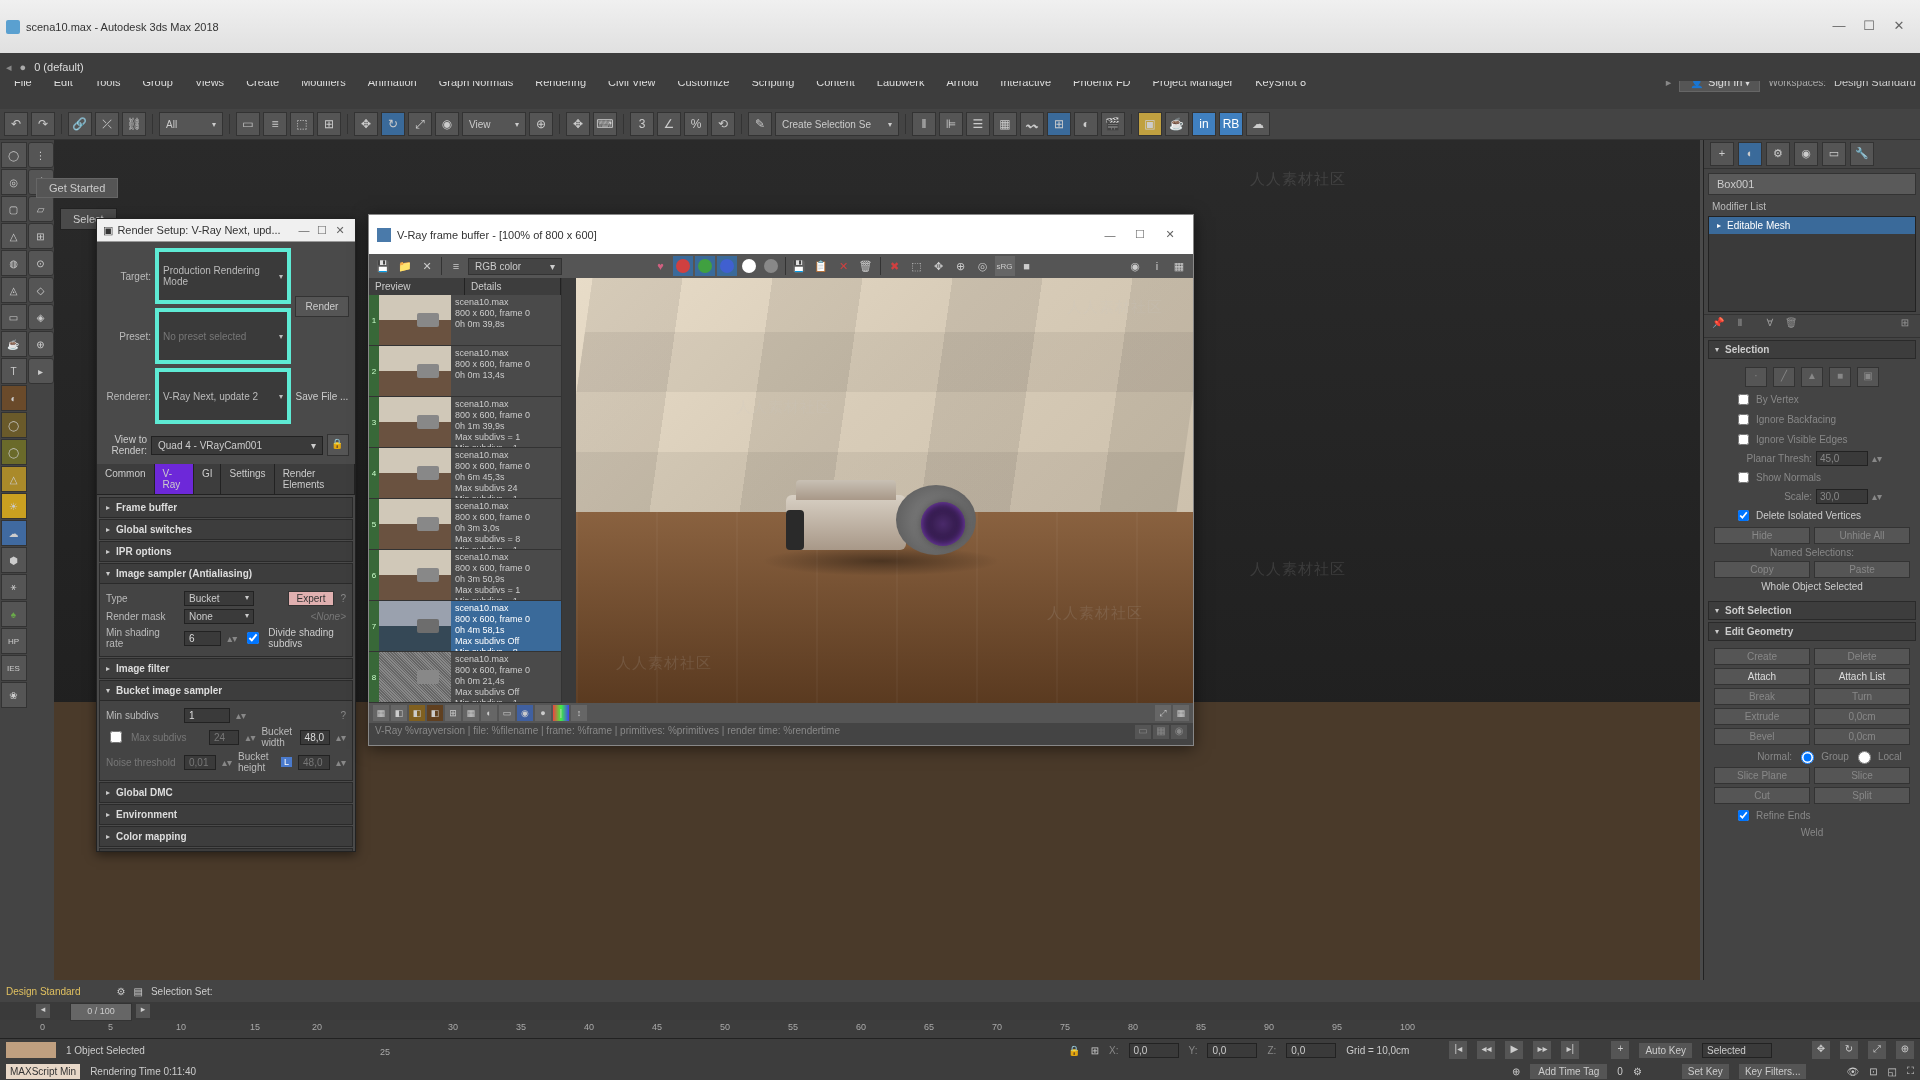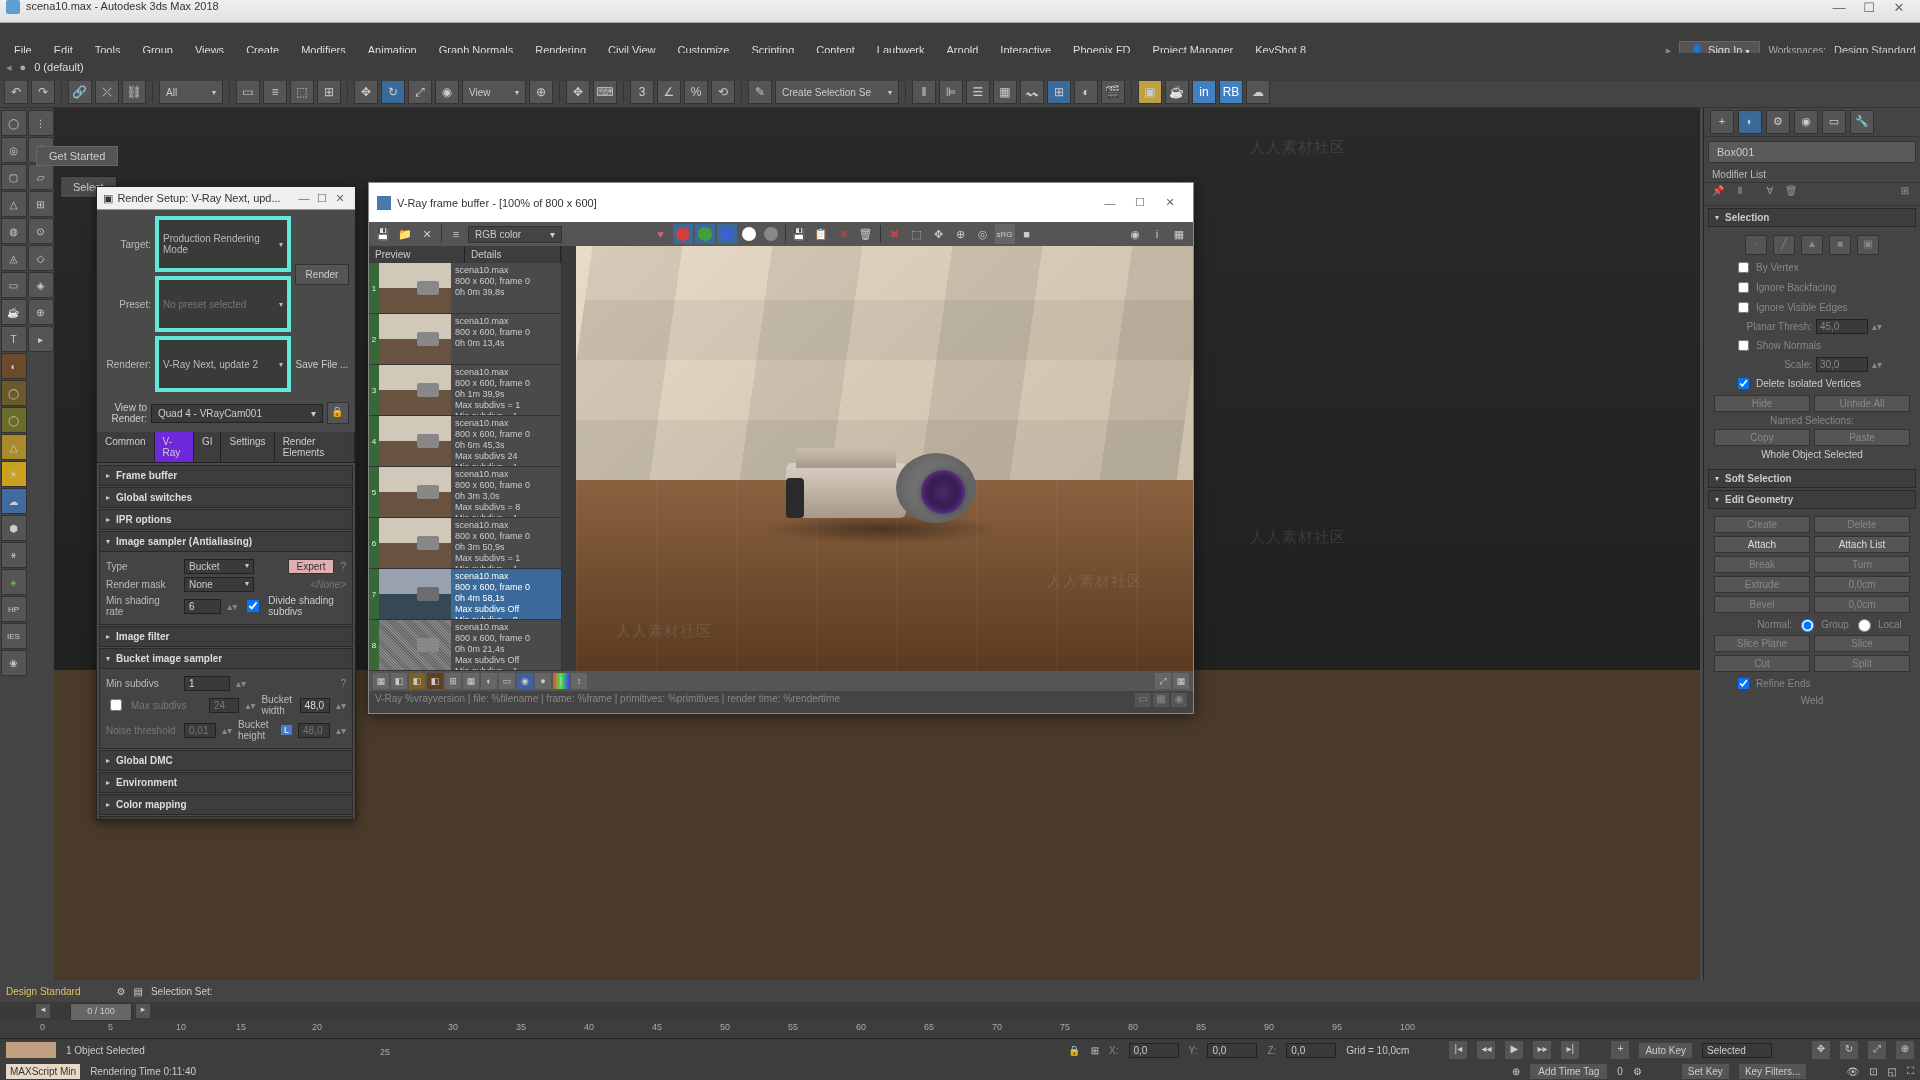--- a/index.html
+++ b/index.html
@@ -1,16 +1,16 @@
 <!DOCTYPE html>
 <html><head>
 <meta charset="utf-8">
 <style>
 html,body{margin:0;padding:0;width:1920px;height:1080px;background:#4a4a4a;font-family:"Segoe UI",Tahoma,sans-serif;font-size:11px;color:#ccc;overflow:hidden;user-select:none}
-.titlebar{height:22px;background:linear-gradient(#f0f0f0,#e0e0e0);display:flex;align-items:flex-start;padding:0 6px;border-bottom:1px solid #aaa;color:#333}
+.titlebar{height:22px;background:linear-gradient(#f0f0f0,#e0e0e0);display:flex;align-items:center;padding:16px 6px;border-bottom:1px solid #aaa;color:#333}
 .titlebar .t-icon{width:14px;height:14px;background:#5aa0d0;margin-right:6px;border-radius:2px}
 .titlebar .spacer{flex:1}
 .titlebar .winbtn{width:30px;height:18px;text-align:center;color:#666;font-size:13px;line-height:16px}
 .menubar{height:22px;background:#3d3d3d;display:flex;align-items:center;padding:16px 4px;gap:2px}
 .menubar .mitem{padding:3px 10px;color:#ddd;font-size:11px}
 .menubar .right{margin-left:auto;display:flex;align-items:center;gap:8px}
 .menubar .signin{background:#555;padding:2px 10px;border:1px solid #666;color:#ddd}
 .menubar .wslabel{color:#aaa;font-size:10px}
 .toolbar1{height:30px;background:#444;display:flex;align-items:center;padding:0 4px;gap:3px;border-bottom:1px solid #333}
 .tbtn{width:22px;height:22px;background:#555;border:1px solid #333;display:flex;align-items:center;justify-content:center;color:#ccc;font-size:12px}
@@ -598,20 +598,25 @@
     <div class="rp-iconrow">
       <div class="ib">+</div>
       <div class="ib" style="background:#3a6a9a">◐</div>
       <div class="ib">⚙</div>
       <div class="ib">◉</div>
       <div class="ib">▭</div>
       <div class="ib">🔧</div>
     </div>
     <div class="rp-name">Box001</div>
     <div class="rp-label" style="display:flex;justify-content:space-between">Modifier List</div>
+    <div class="rp-modbox">
+      <div class="moditem">
+          <span>Editable Mesh</span>
+        </div>
+    </div>
     <div class="rp-iconrow2">
       <div class="ib2">📌</div>
       <div class="ib2">Ⅱ</div>
       <div style="width:6px"></div>
       <div class="ib2">∀</div>
       <div class="ib2">🗑</div>
       <div style="flex:1"></div>
       <div class="ib2">⊞</div>
     </div>
 
@@ -738,21 +743,21 @@
   </div>
   <div class="time-slider">
     <div class="arr" style="left:36px">◂</div>
     <div class="handle">0 / 100</div>
     <div class="arr" style="left:136px">▸</div>
   </div>
   <div class="time-ruler" id="time-ruler">
       <span class="tick" style="left: 40px;">0</span>
       <span class="tick" style="left: 108px;">5</span>
       <span class="tick" style="left: 176px;">10</span>
-      <span class="tick" style="left: 236px;">15</span>
+      <span class="tick" style="left: 250px;">15</span>
       <span class="tick" style="left: 312px;">20</span>
       <span class="tick" style="left: 380px; margin-top: 25px;">25</span>
       <span class="tick" style="left: 448px;">30</span>
       <span class="tick" style="left: 516px;">35</span>
       <span class="tick" style="left: 584px;">40</span>
       <span class="tick" style="left: 652px;">45</span>
       <span class="tick" style="left: 720px;">50</span>
       <span class="tick" style="left: 788px;">55</span>
       <span class="tick" style="left: 856px;">60</span>
       <span class="tick" style="left: 924px;">65</span>

